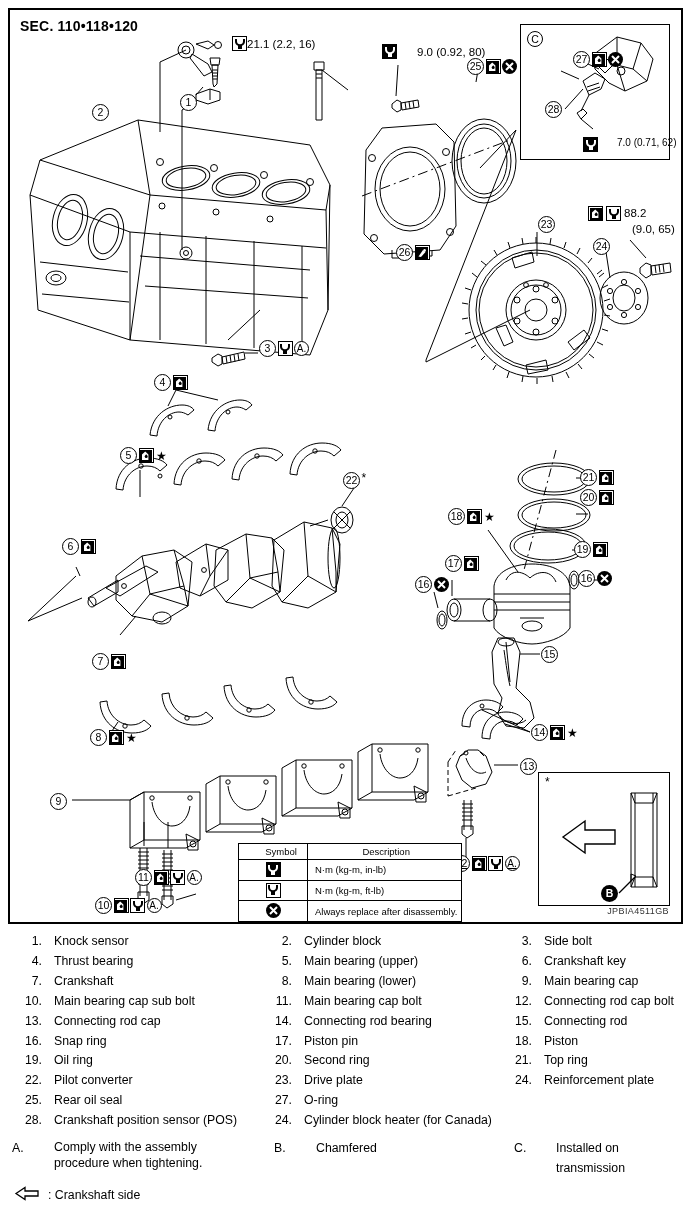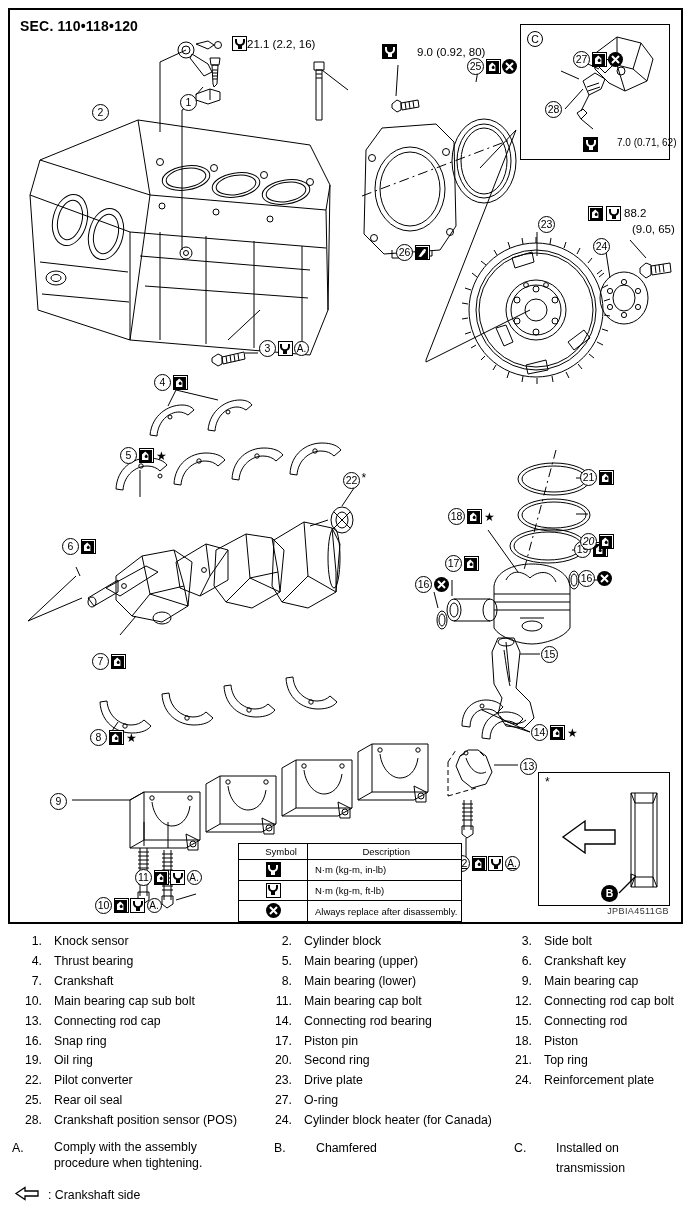--- a/index.html
+++ b/index.html
@@ -750,21 +750,21 @@
       <span class="cnum">19</span>
       <span class="ic">
         <svg width="12" height="12" viewBox="0 0 12 12">
             <rect width="12" height="12" fill="#000"></rect>
             <path d="M2 10V4.5L5.2 1.6 8.4 4.5V10z" fill="#fff"></path>
             <path d="M6.2 4.2c.9 1 1.5 1.7 1.5 2.4a1.5 1.5 0 1 1-3 0c0-.7.6-1.4 1.5-2.4z" fill="#000"></path>
           </svg>
       </span>
     </div>
 
-    <div class="cg" style="left:570px;top:523px;font-style:italic;">
+    <div class="cg" style="left:570px;top:479px;">
       <span class="cnum">20</span>
       <span class="ic">
         <svg width="12" height="12" viewBox="0 0 12 12">
             <rect width="12" height="12" fill="#000"></rect>
             <path d="M2 10V4.5L5.2 1.6 8.4 4.5V10z" fill="#fff"></path>
             <path d="M6.2 4.2c.9 1 1.5 1.7 1.5 2.4a1.5 1.5 0 1 1-3 0c0-.7.6-1.4 1.5-2.4z" fill="#000"></path>
           </svg>
       </span>
     </div>
 

